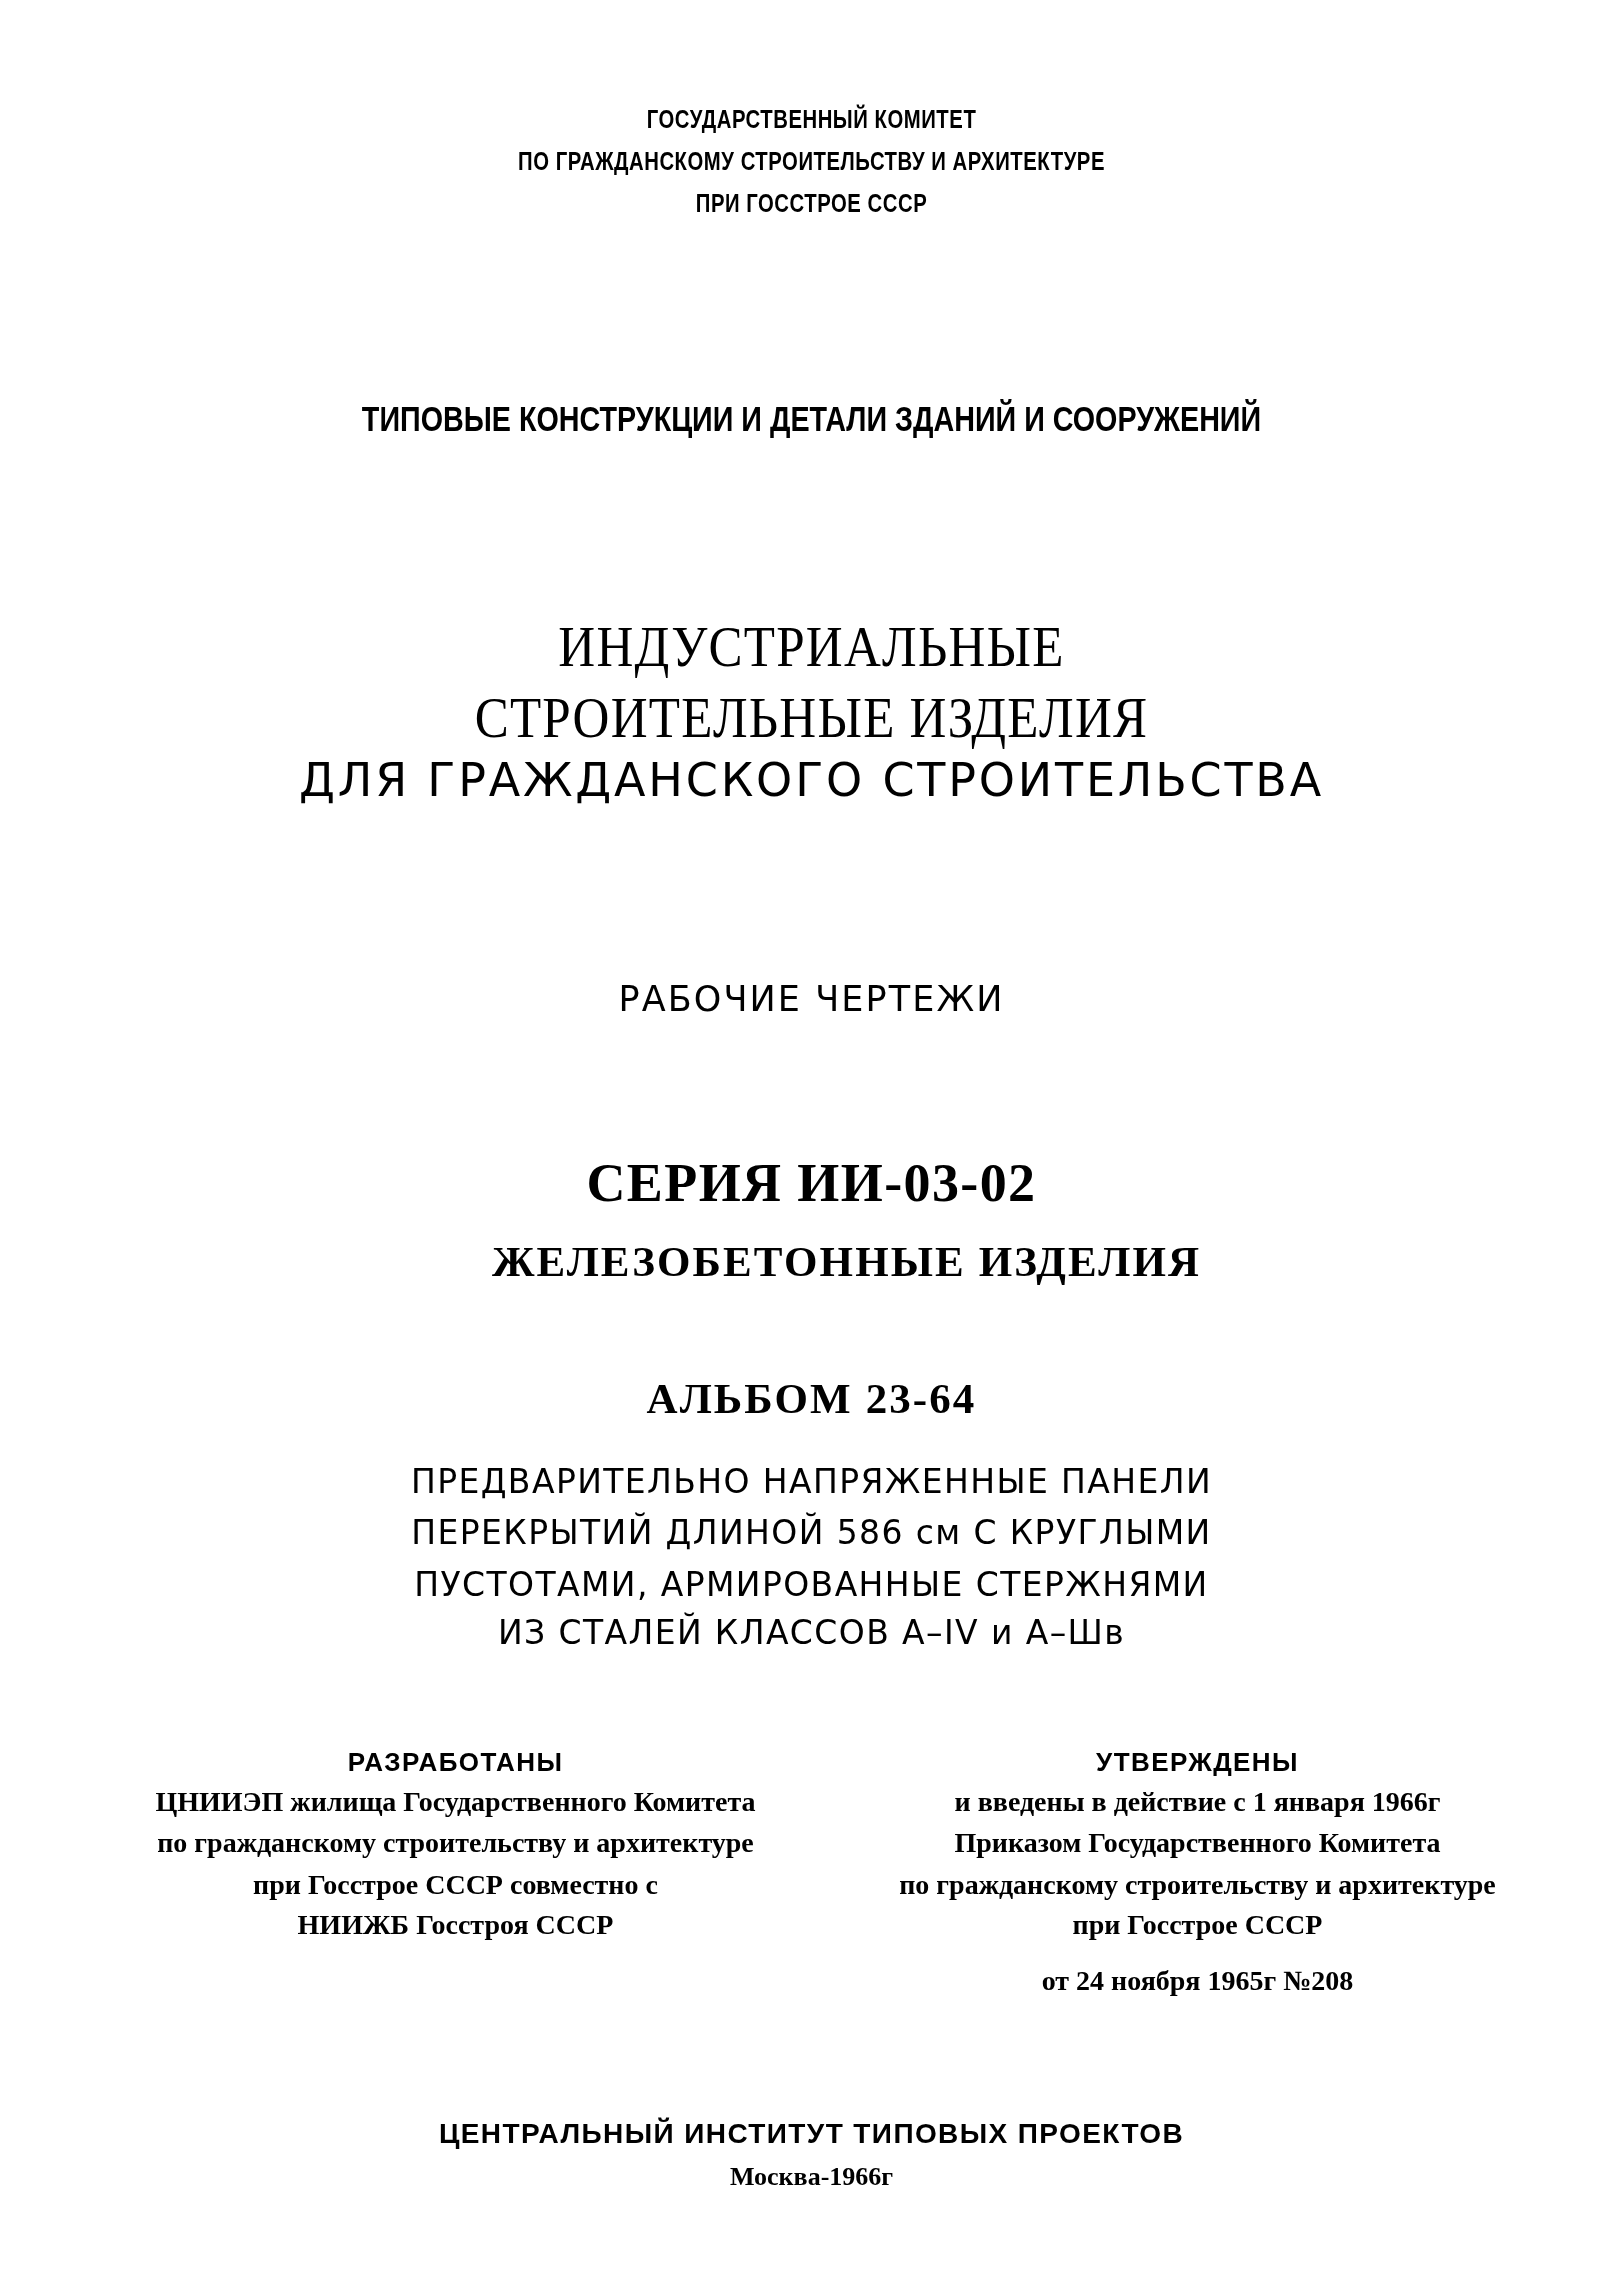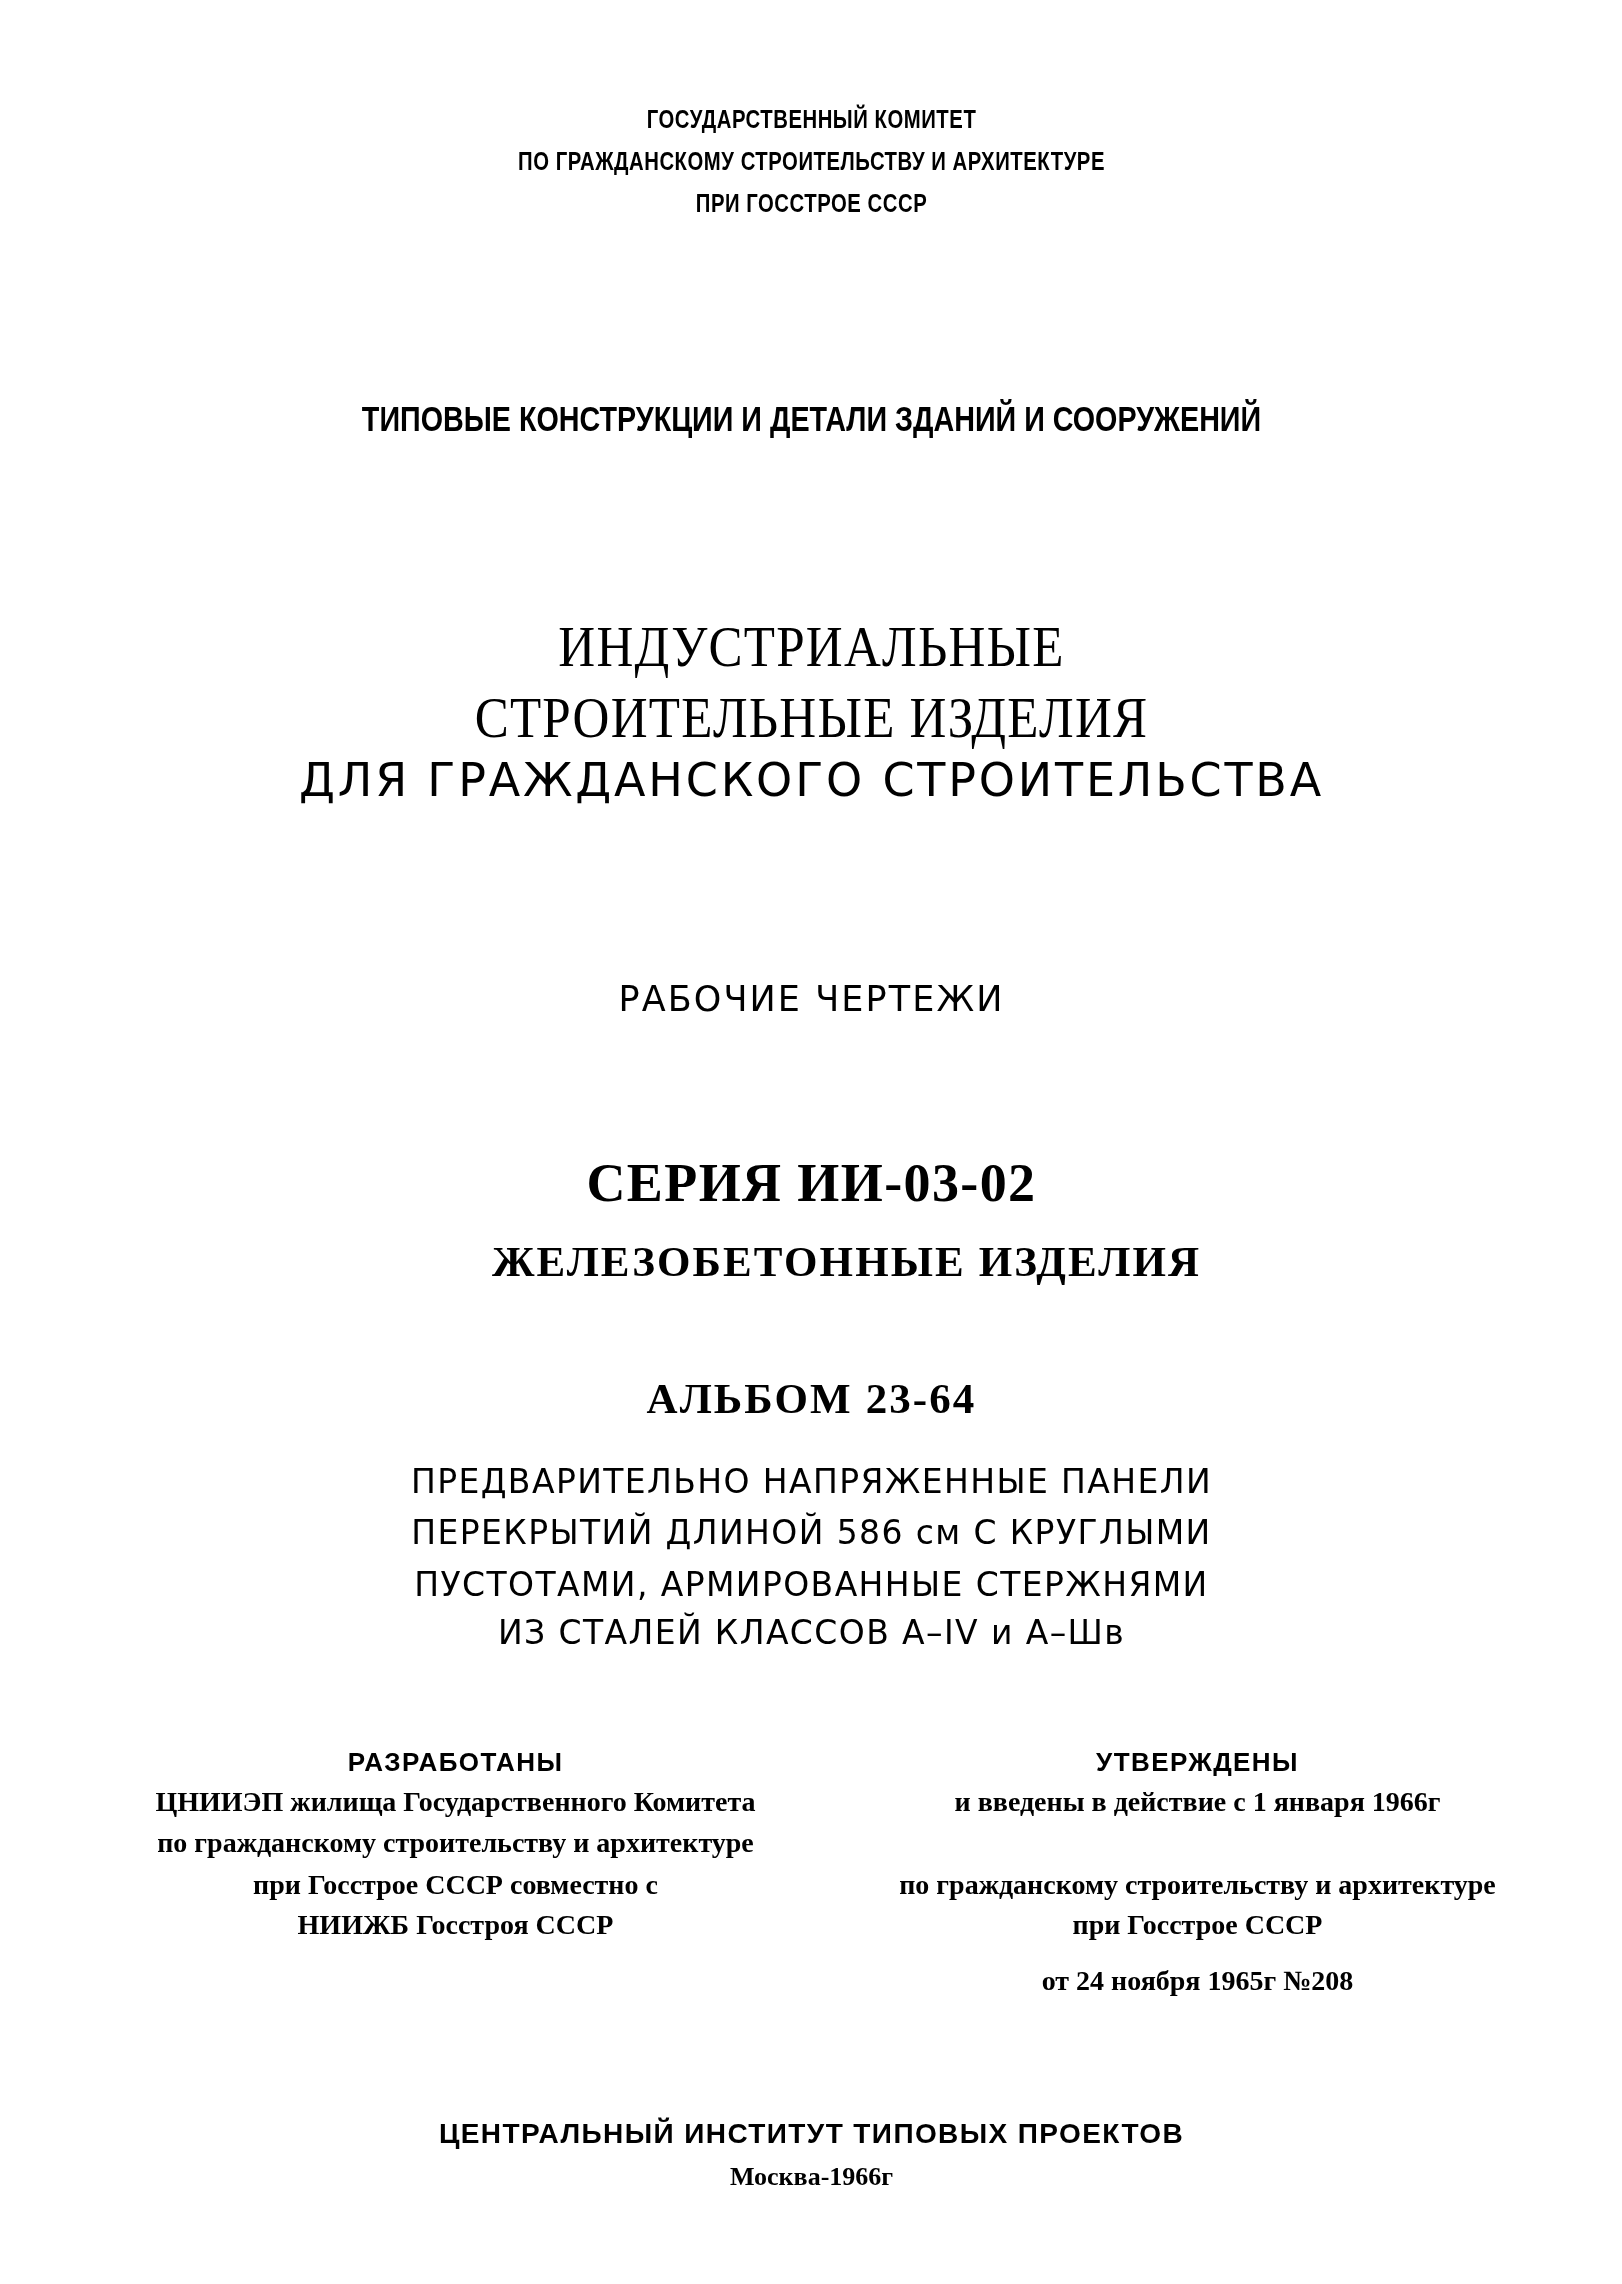--- a/index.html
+++ b/index.html
@@ -49,20 +49,21 @@
   <div class="ln head" style="top:0px;">РАЗРАБОТАНЫ</div>
   <div class="ln" style="top:39px;">ЦНИИЭП жилища Государственного Комитета</div>
   <div class="ln" style="top:80px;">по гражданскому строительству и архитектуре</div>
   <div class="ln" style="top:122px;">при Госстрое СССР совместно с</div>
   <div class="ln" style="top:162px;">НИИЖБ Госстроя СССР</div>
 </div>
 
 <div class="col" style="left:818px; top:1747px; height:221px;">
   <div class="ln head" style="top:0px;">УТВЕРЖДЕНЫ</div>
   <div class="ln" style="top:39px;">и введены в действие с 1 января 1966г</div>
+  <div class="ln" style="top:80px;">Приказом Государственного Комитета</div>
   <div class="ln" style="top:122px;">по гражданскому строительству и архитектуре</div>
   <div class="ln" style="top:162px;">при Госстрое СССР</div>
   <div class="ln" style="top:218px;">от 24 ноября 1965г №208</div>
 </div>
 
 <div class="line footer1" style="top:2118px;">ЦЕНТРАЛЬНЫЙ ИНСТИТУТ ТИПОВЫХ ПРОЕКТОВ</div>
 <div class="line footer2" style="top:2162px;">Москва-1966г</div>
 
 
 </body></html>

